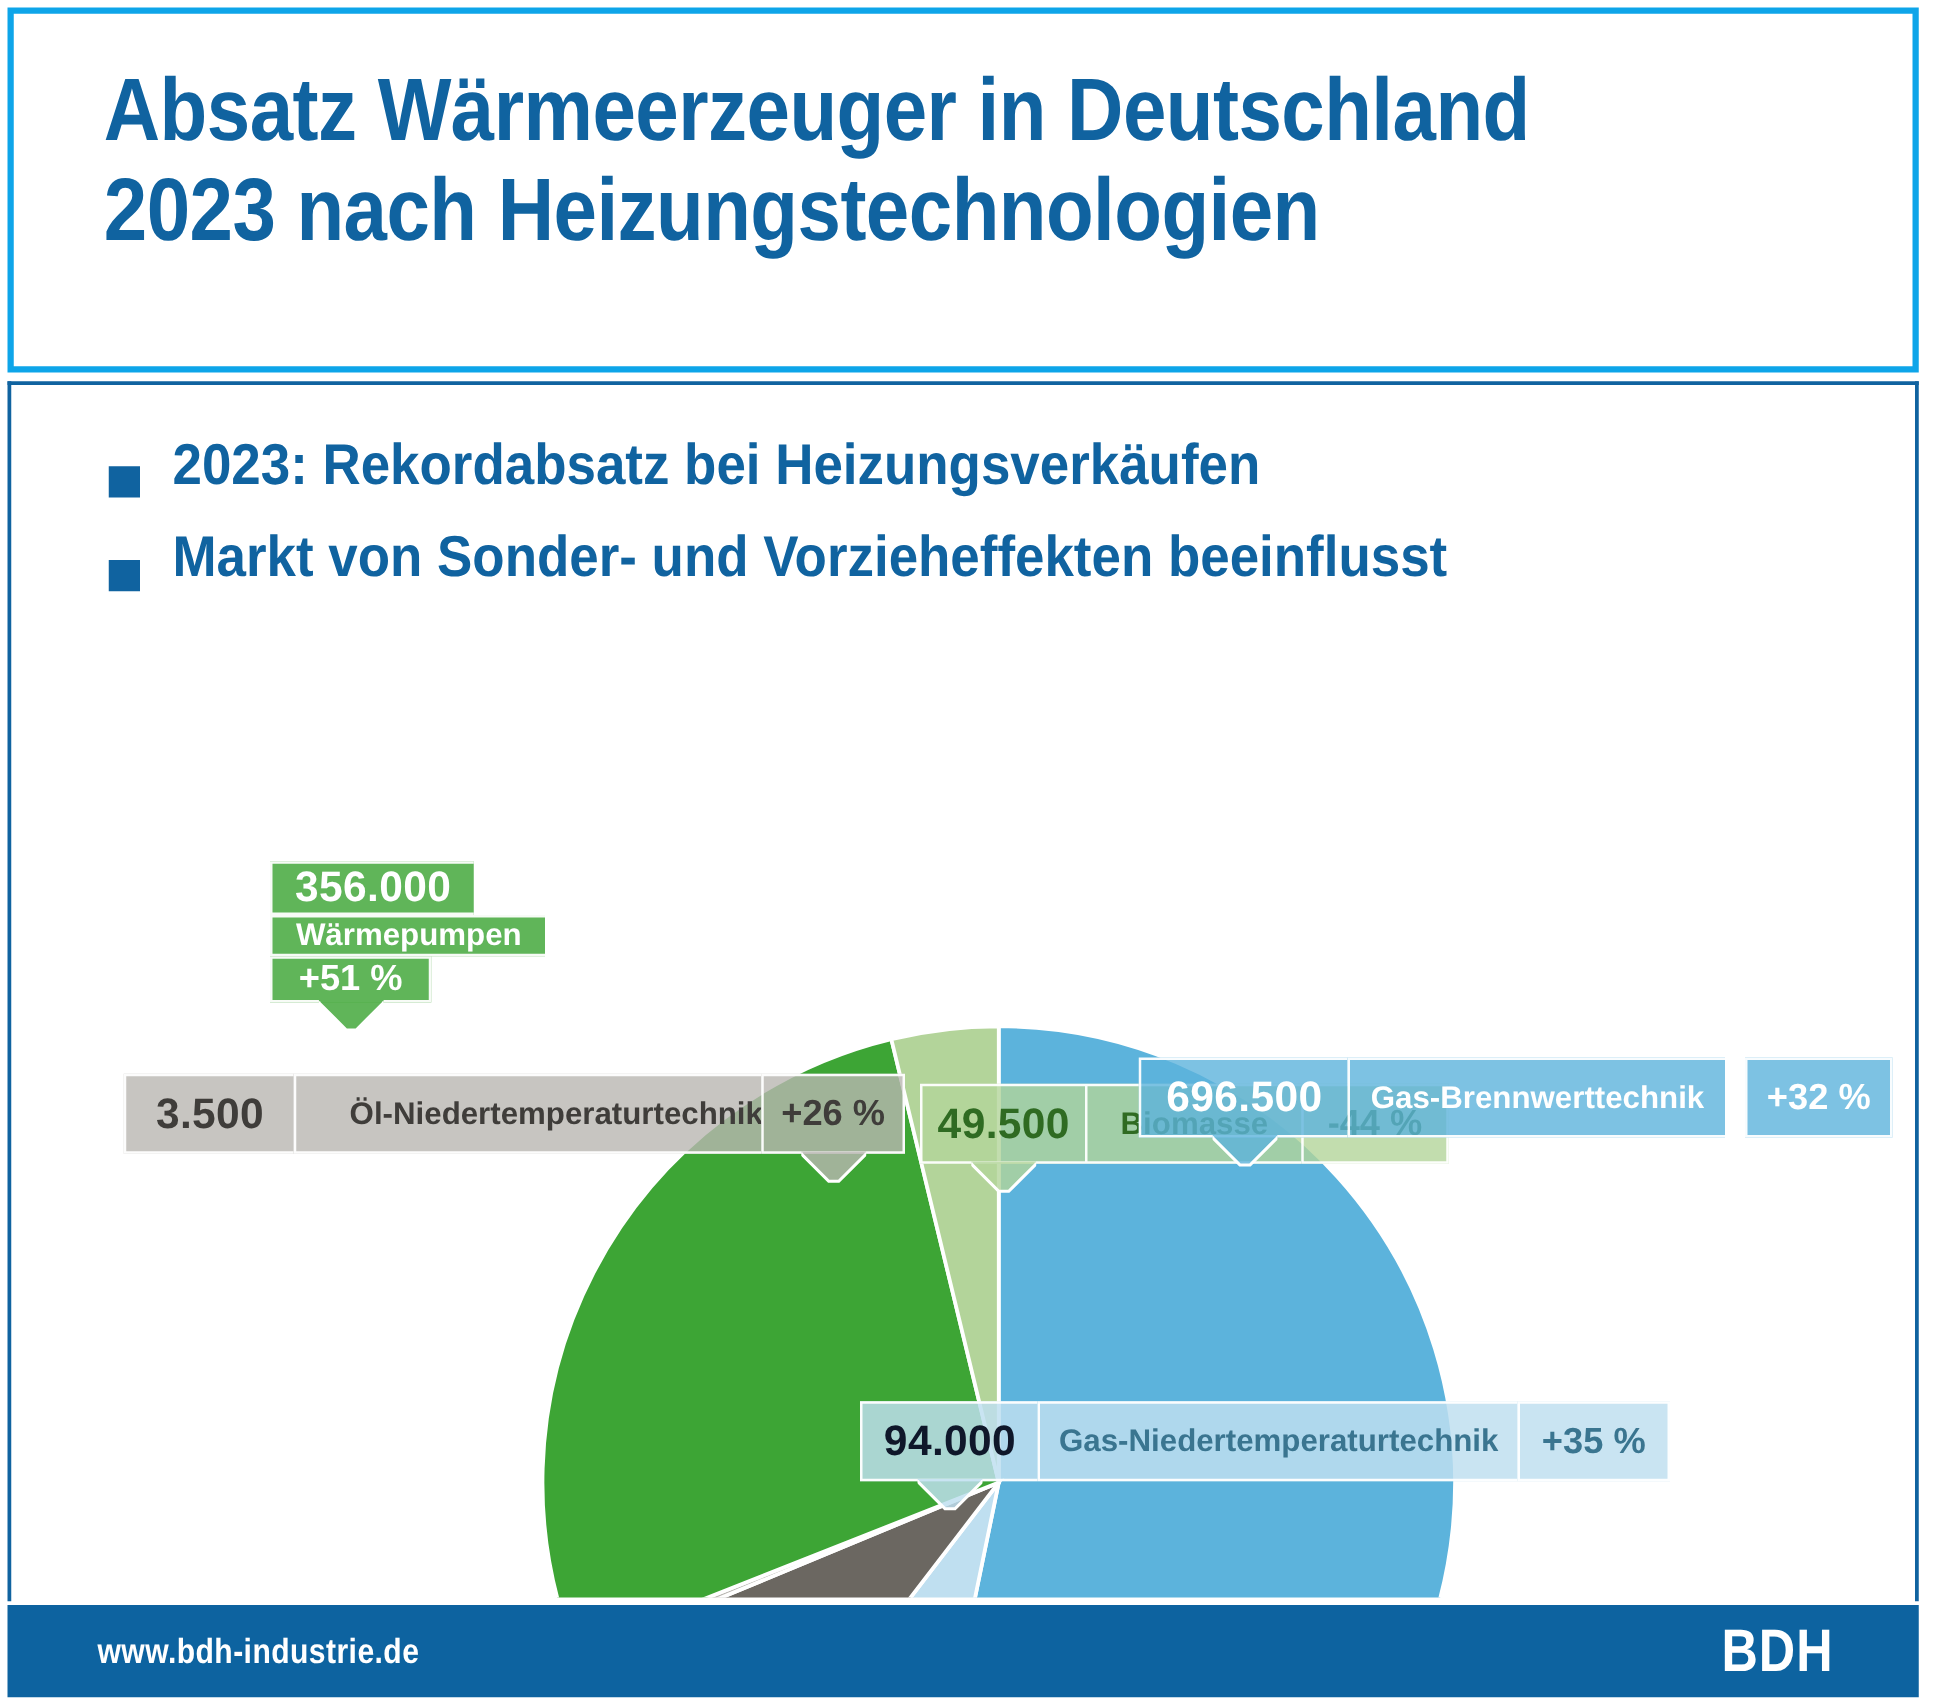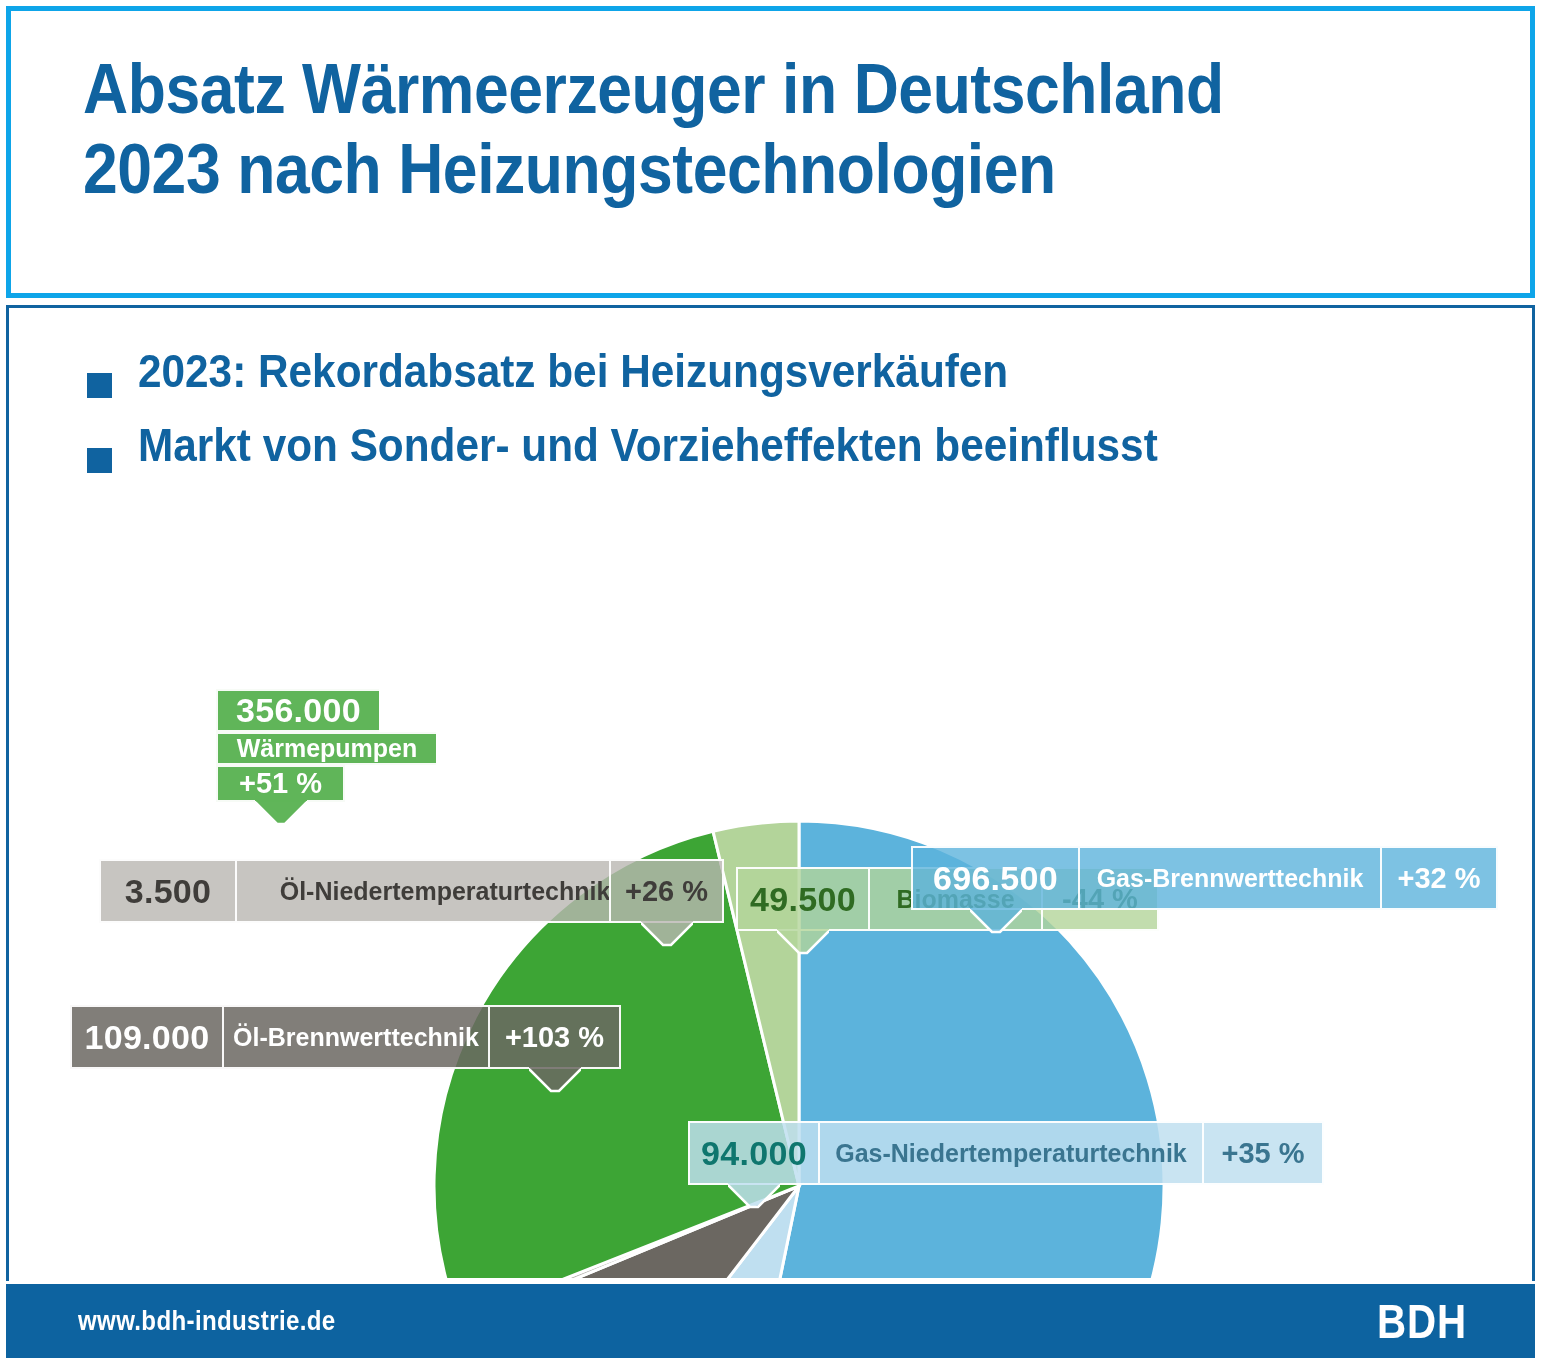--- a/index.html
+++ b/index.html
@@ -226,48 +226,36 @@
     <div class="cell pct" style="width:115px;background:rgba(185,183,178,0.80);color:#3f3d3a;">+26 %
       <span class="notch">
         <svg width="52" height="26" viewBox="0 0 52 26">
           <path d="M0 0 L52 0 L52 2 L30 24 L22 24 L0 2 Z" fill="rgba(185,183,178,0.80)"></path>
           <path d="M0 1 L0 2 L22 24 L30 24 L52 2 L52 1" fill="none" stroke="#ffffff" stroke-width="2.5"></path>
         </svg>
       </span>
     </div>
   </div>
 
-  <div class="callout" style="left:61px; top:697px;">
-    <div class="cell num" style="width:152px;background:rgba(107,103,97,0.85);color:#ffffff;">109.000</div>
-    <div class="cell name" style="width:266px;background:rgba(107,103,97,0.85);color:#ffffff;">Öl-Brennwerttechnik</div>
-    <div class="cell pct" style="width:133px;background:rgba(107,103,97,0.85);color:#ffffff;">+103 %
-      <span class="notch">
-        <svg width="52" height="26" viewBox="0 0 52 26">
-          <path d="M0 0 L52 0 L52 2 L30 24 L22 24 L0 2 Z" fill="rgba(107,103,97,0.85)"></path>
-          <path d="M0 1 L0 2 L22 24 L30 24 L52 2 L52 1" fill="none" stroke="#ffffff" stroke-width="2.5"></path>
-        </svg>
-      </span>
-    </div>
-  </div>
 
   <div class="callout" style="left:902px; top:538px;">
     <div class="cell num" style="width:167px;background:rgba(92,179,220,0.80);color:#ffffff;">696.500
       <span class="notch">
         <svg width="52" height="26" viewBox="0 0 52 26">
           <path d="M0 0 L52 0 L52 2 L30 24 L22 24 L0 2 Z" fill="rgba(92,179,220,0.80)"></path>
           <path d="M0 1 L0 2 L22 24 L30 24 L52 2 L52 1" fill="none" stroke="#ffffff" stroke-width="2.5"></path>
         </svg>
       </span>
     </div>
     <div class="cell name" style="width:302px;background:rgba(92,179,220,0.80);color:#ffffff;">Gas-Brennwerttechnik</div>
-    <div class="cell pct" style="width:118px;background:rgba(92,179,220,0.80);color:#ffffff;">+32 %</div>
+    <div class="cell pct" style="width:118px;background:rgba(92,179,220,0.80);color:#ffffff;margin-left:16px;">+32 %</div>
   </div>
 
   <div class="callout lightbg" style="left:679px; top:813px;">
-    <div class="cell num" style="width:130px;background:rgba(191,223,240,0.84);color:#0f766e;">94.000
+    <div class="cell num" style="width:142px;background:rgba(191,223,240,0.84);color:#0f172a;">94.000
       <span class="notch">
         <svg width="52" height="26" viewBox="0 0 52 26">
           <path d="M0 0 L52 0 L52 2 L30 24 L22 24 L0 2 Z" fill="rgba(191,223,240,0.84)"></path>
           <path d="M0 1 L0 2 L22 24 L30 24 L52 2 L52 1" fill="none" stroke="#ffffff" stroke-width="2.5"></path>
         </svg>
       </span>
     </div>
     <div class="cell name" style="width:384px;background:rgba(191,223,240,0.84);color:#3a7590;">Gas-Niedertemperaturtechnik</div>
     <div class="cell pct" style="width:122px;background:rgba(191,223,240,0.84);color:#3a7590;">+35 %</div>
   </div>

